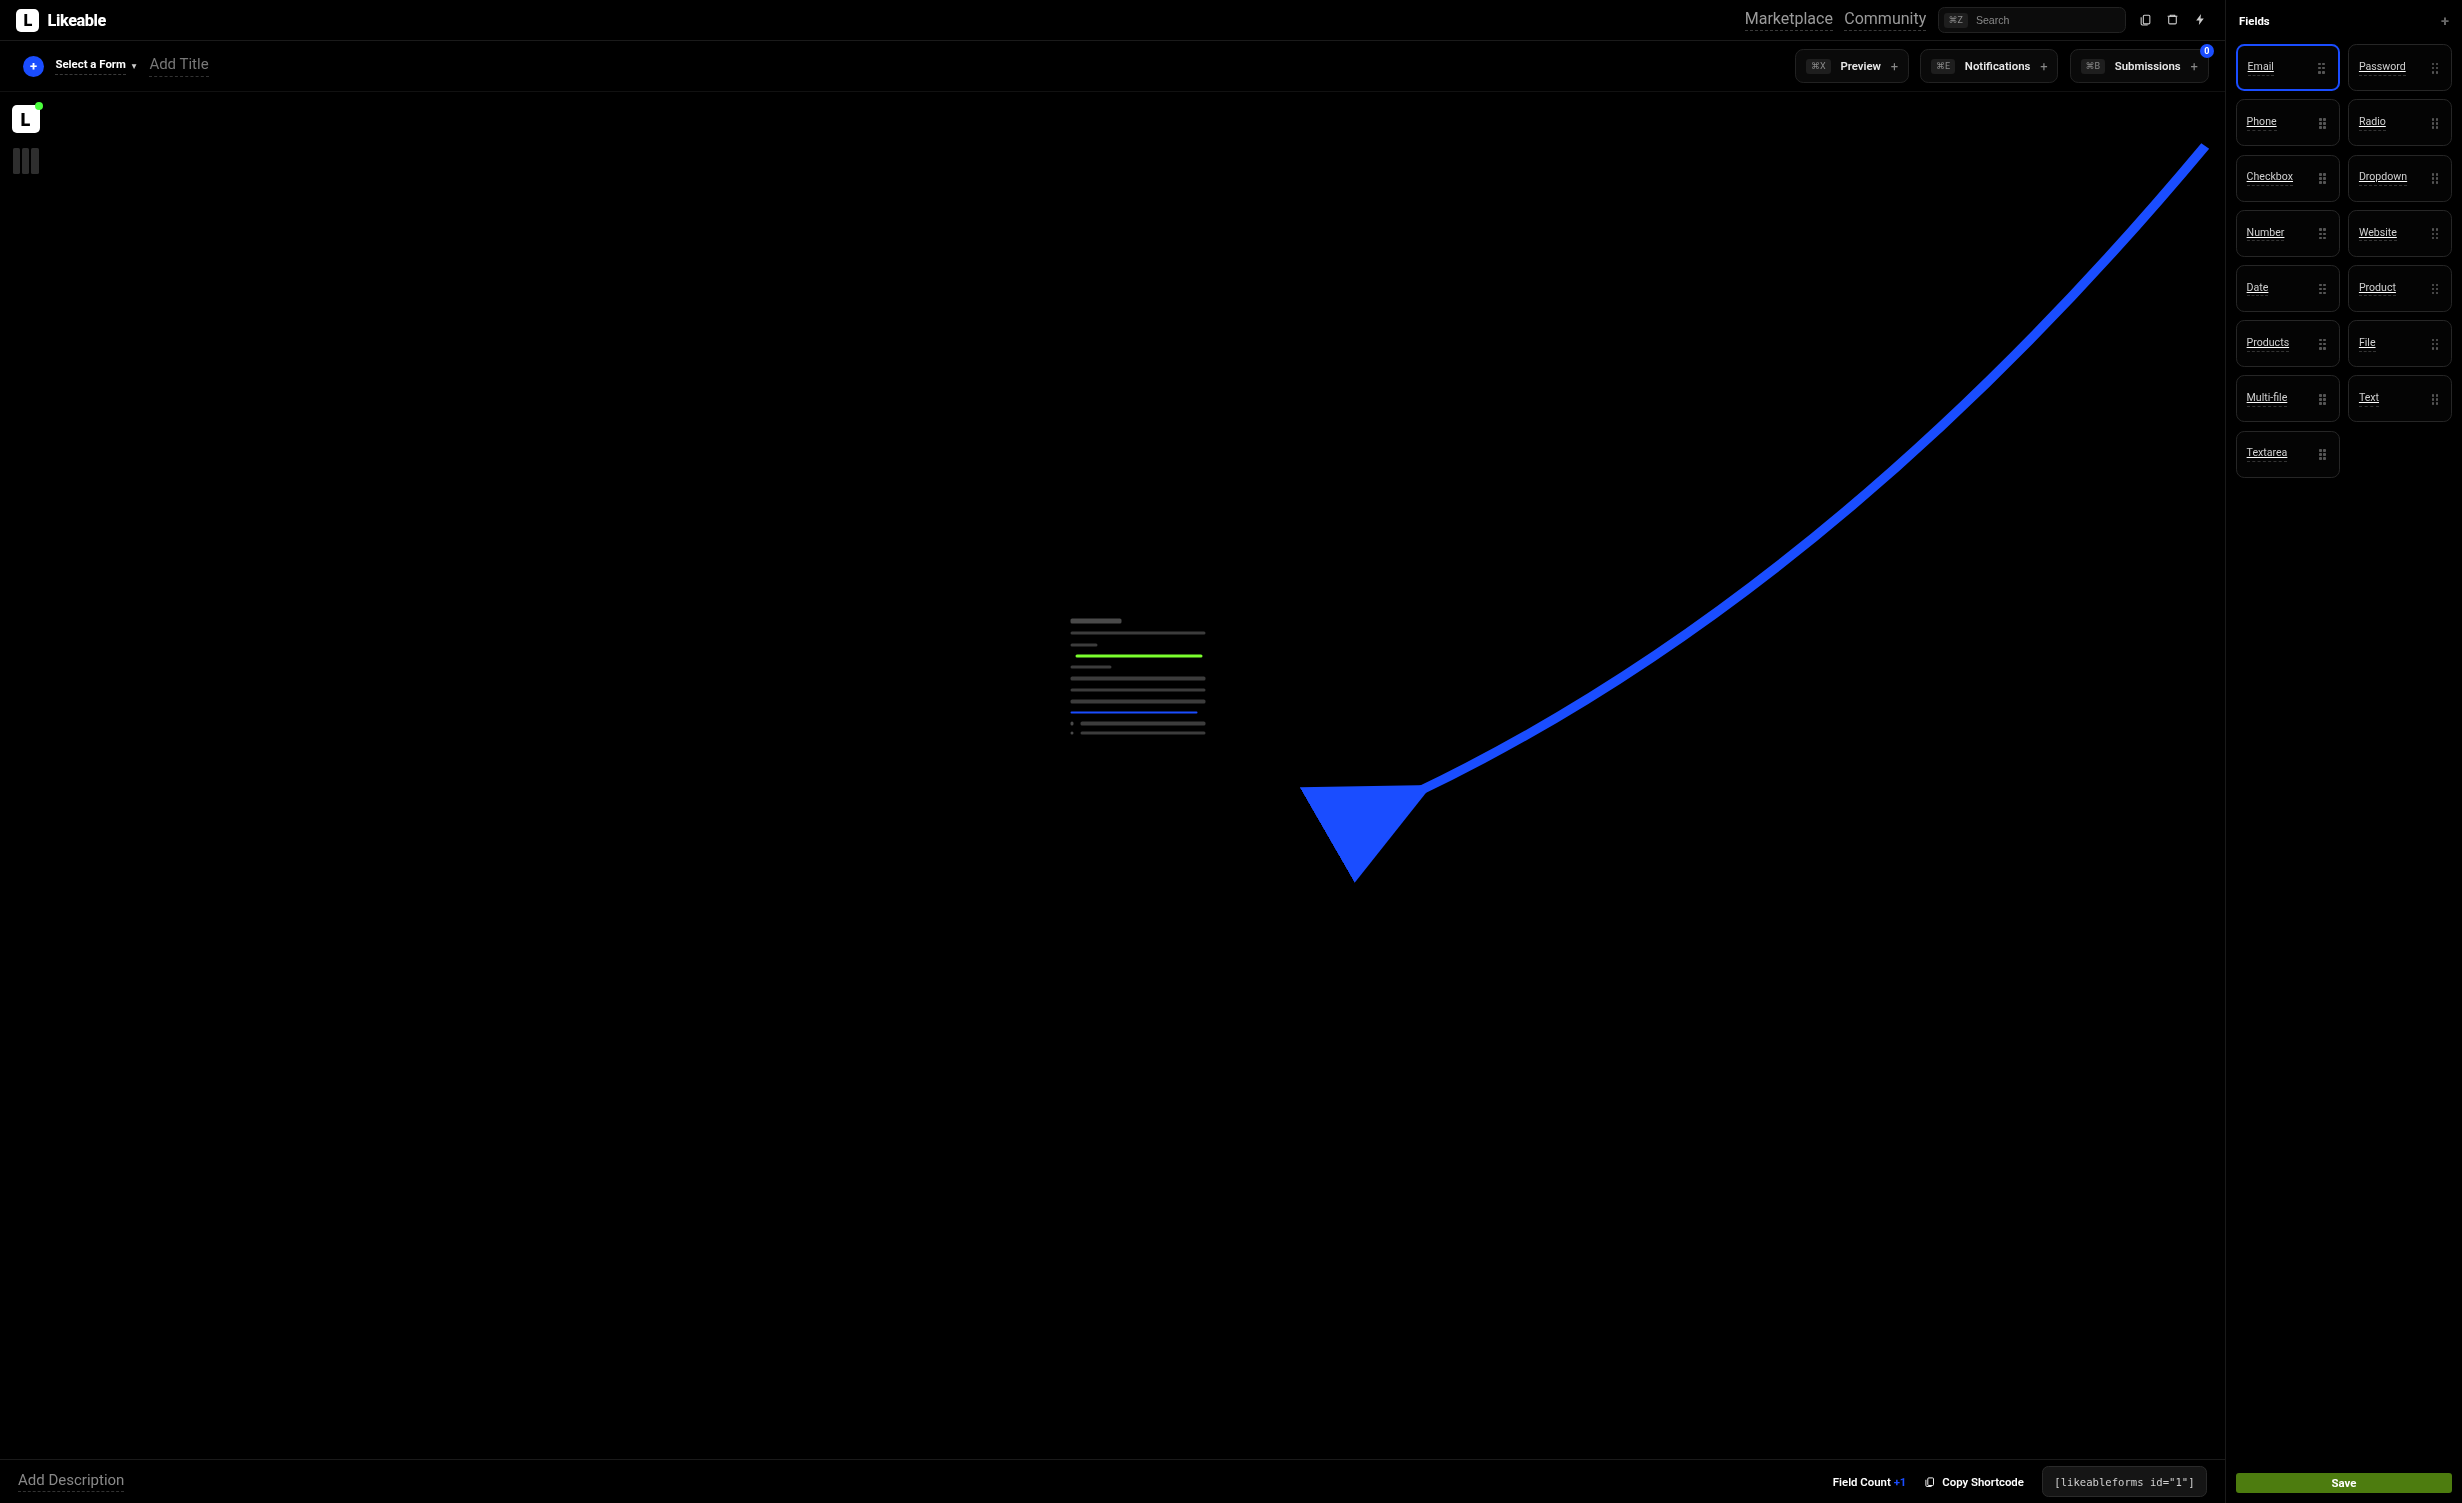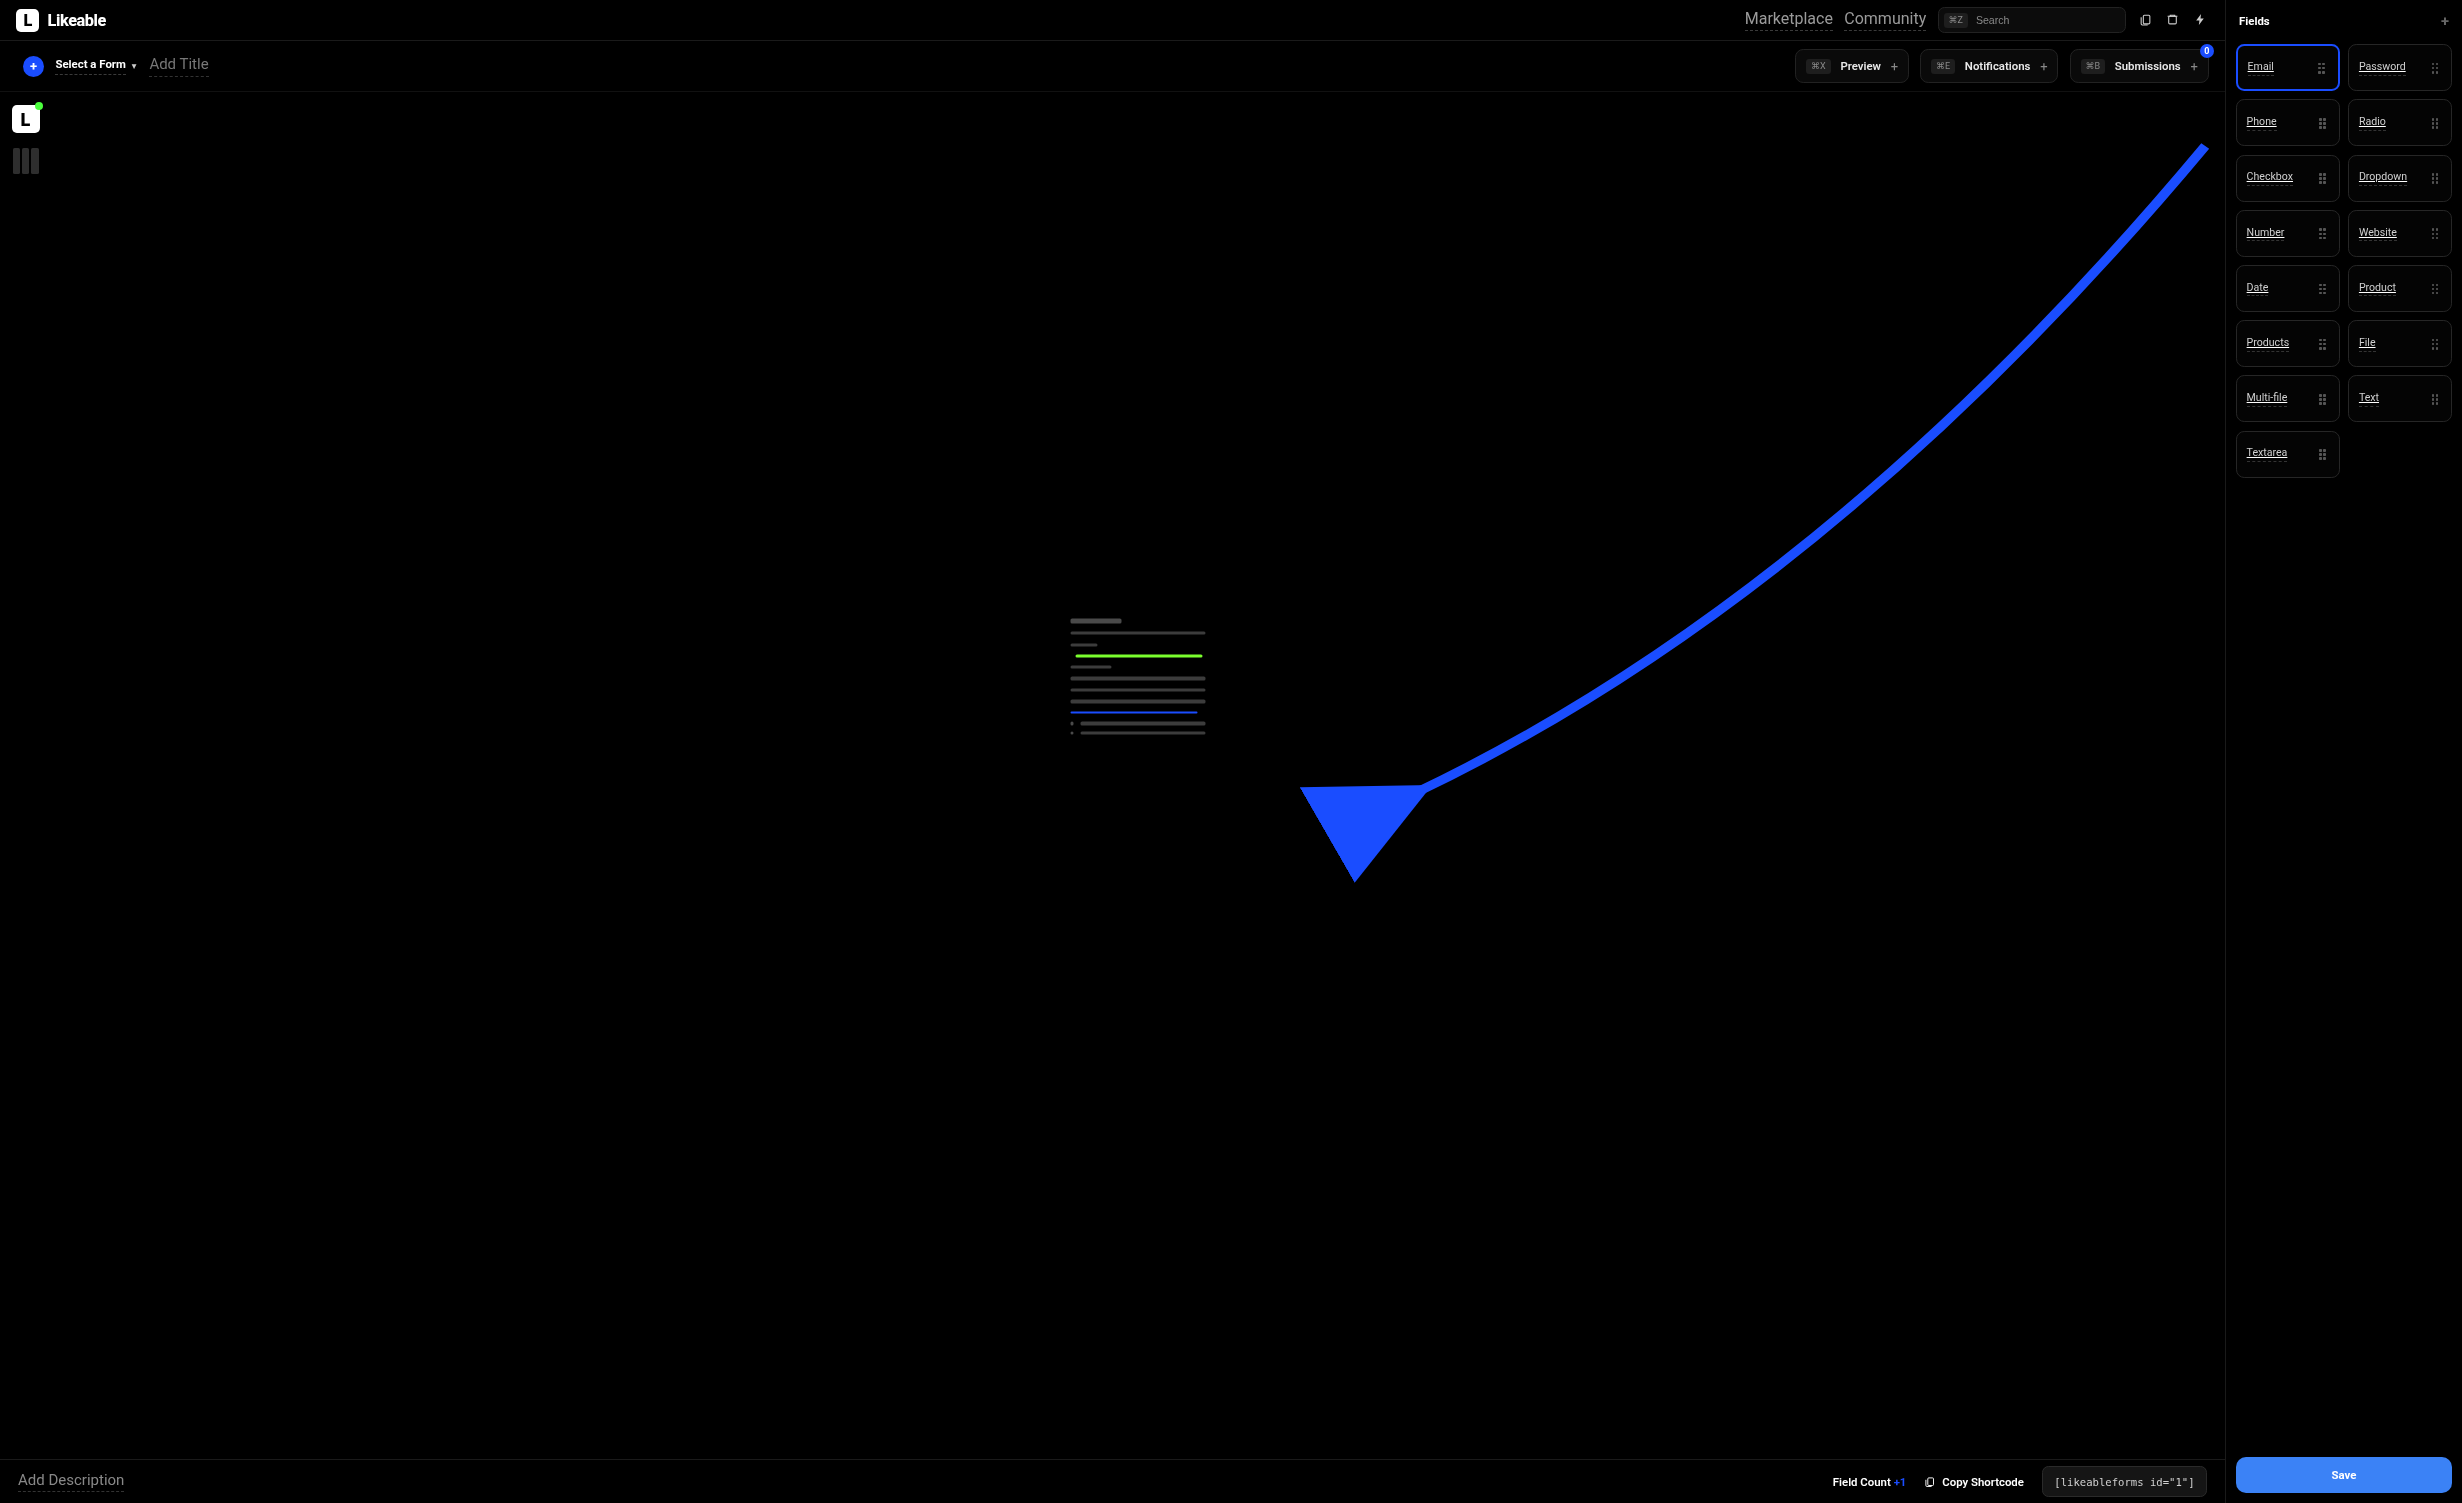--- a/index.html
+++ b/index.html
@@ -281,23 +281,23 @@
     margin-left: auto;
     width: 9.8px; height: 9.8px;
     display: grid;
     grid-template-columns: repeat(2, 2.5px);
     grid-template-rows: repeat(3, 2.5px);
     gap: 1.6px;
   }
   .field-card .grip span { background: #555; border-radius: 0.8px; }
   .panel-save {
     margin: 9.8px;
-    height: 36px;
-    background: #3b82f6;
-    border-radius: 10px;
+    height: 20px;
+    background: #4d7c0f;
+    border-radius: 3px;
     display: flex; align-items: center; justify-content: center;
     font-weight: 700; font-size: 11.4px;
     cursor: pointer;
   }
 </style>
 </head>
 <body>
 
 <div class="app">
 

